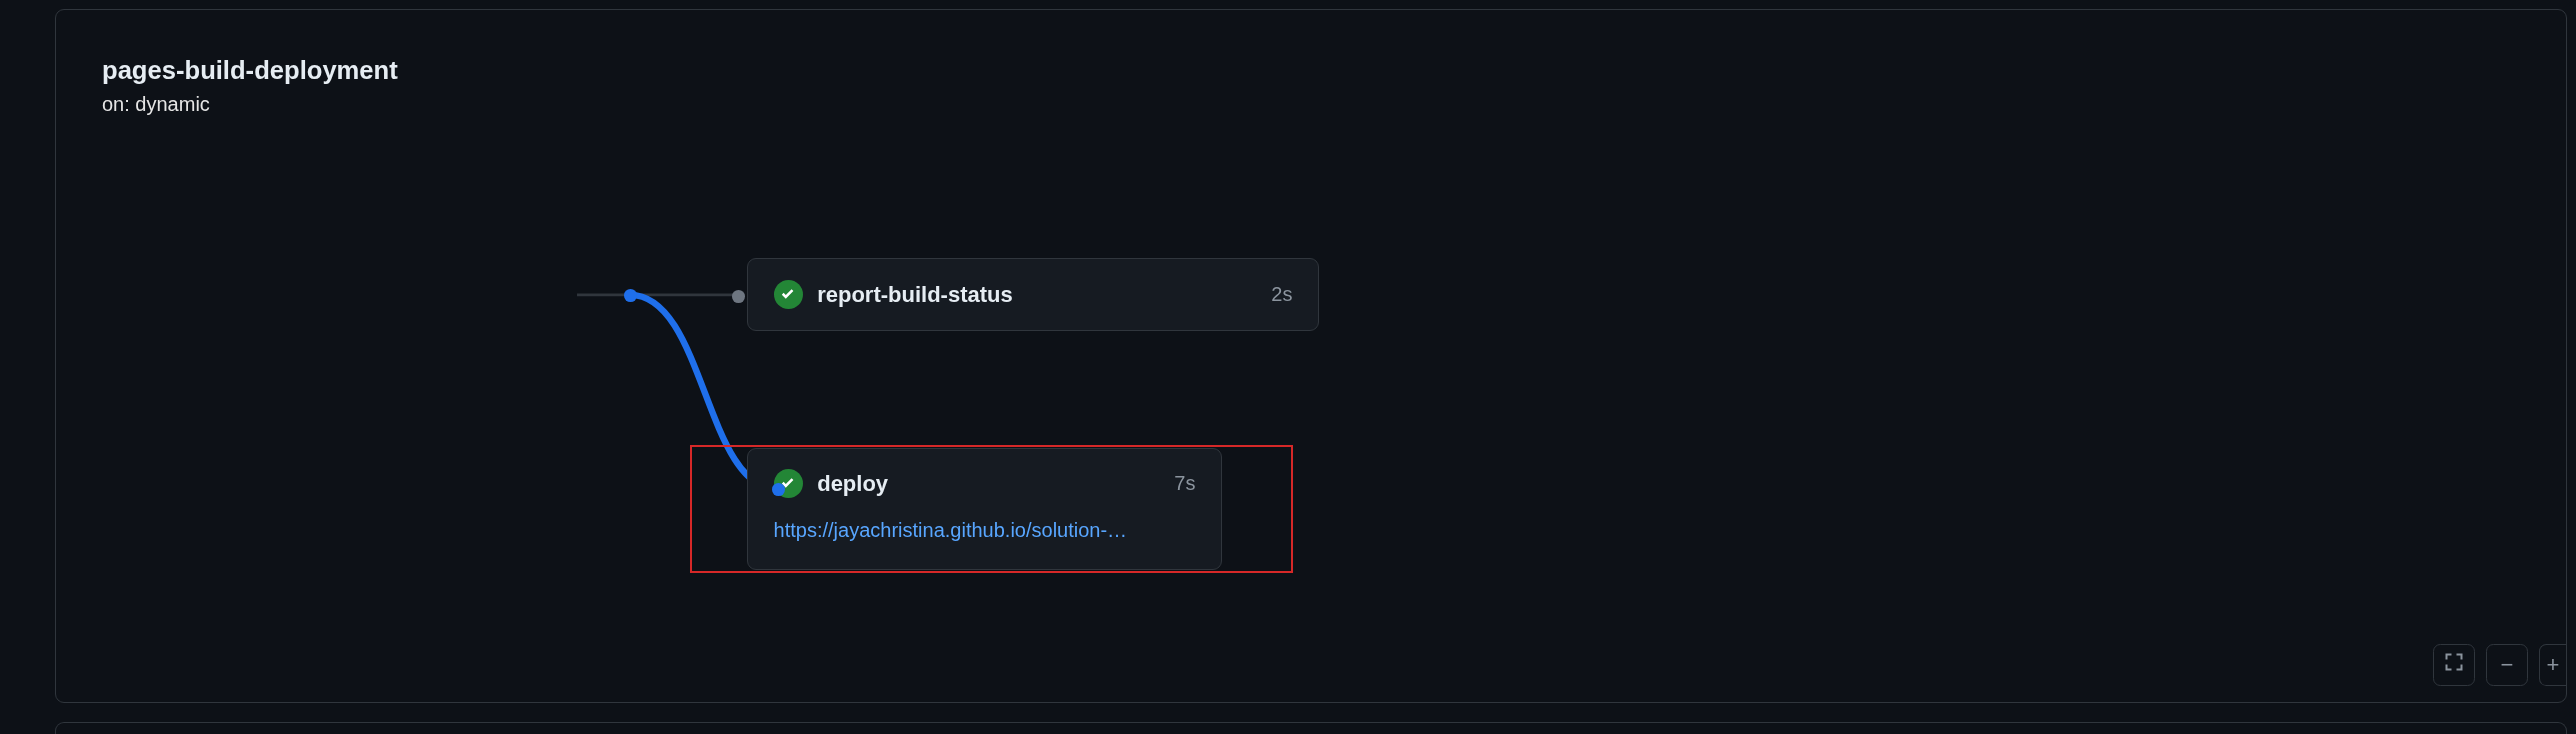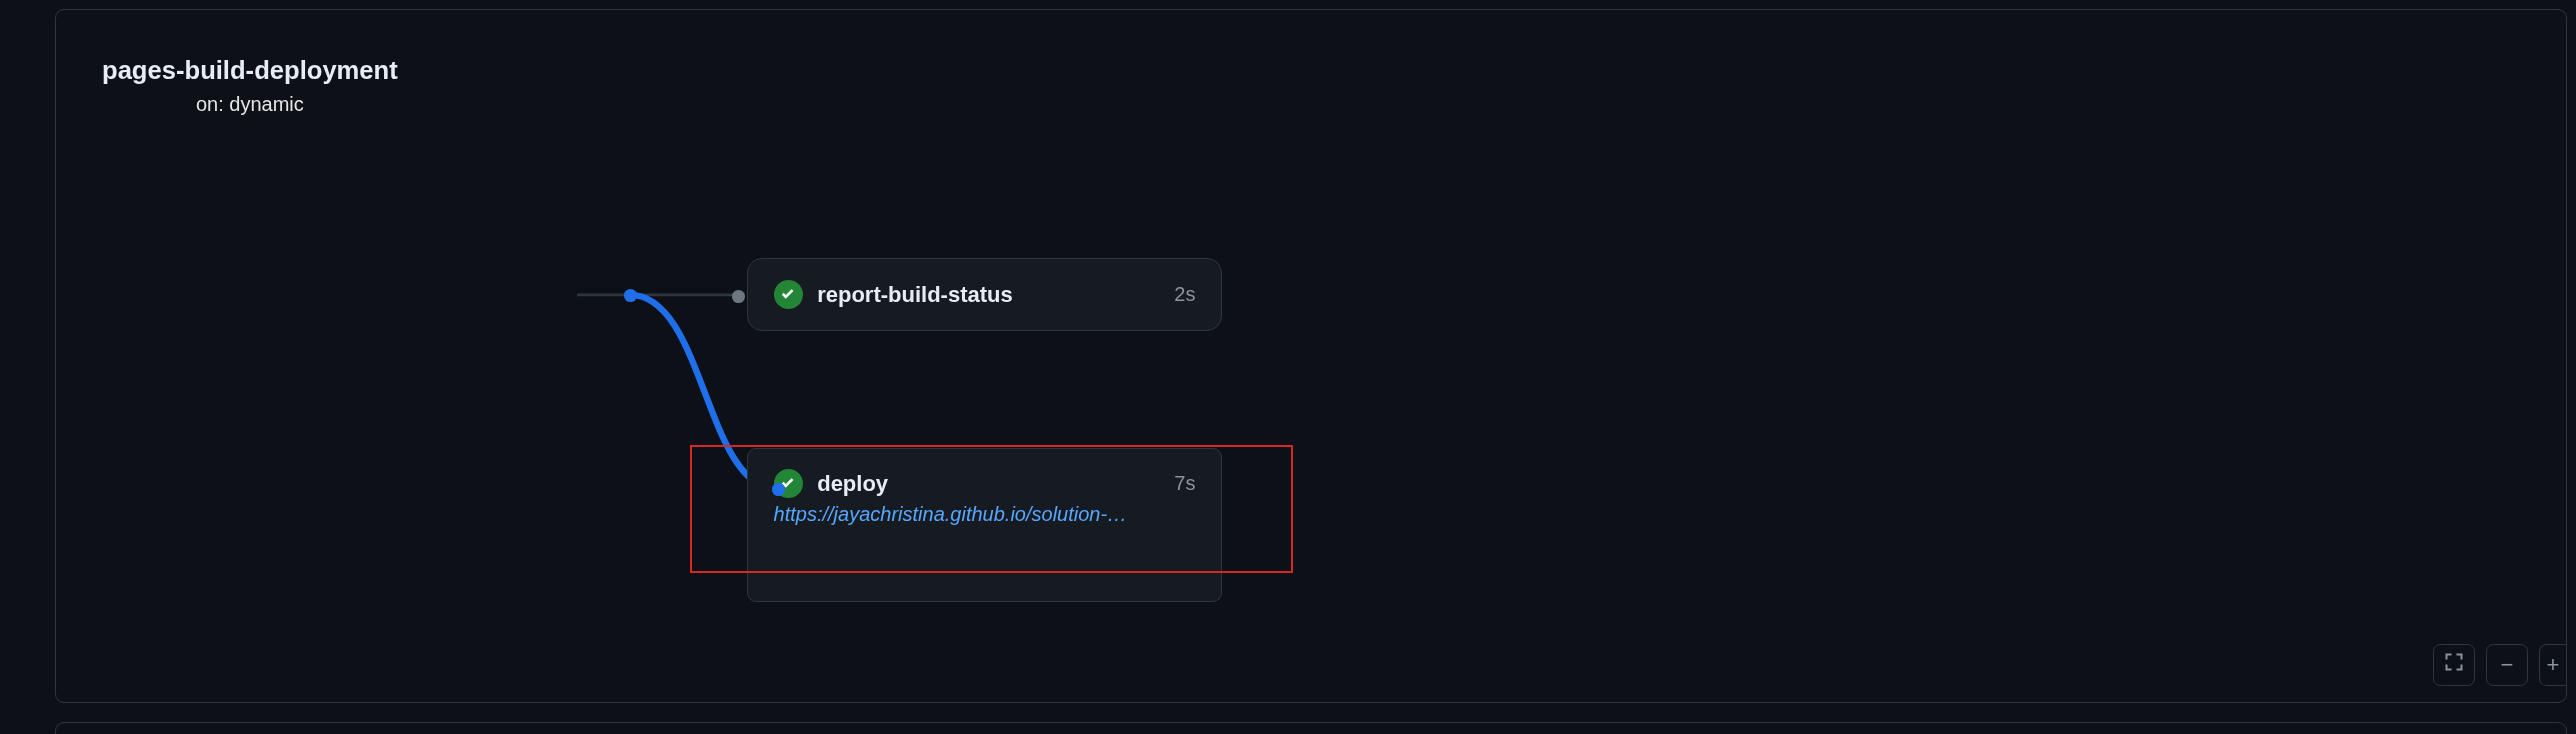--- a/index.html
+++ b/index.html
@@ -20,21 +20,20 @@
     height: 694px;
     border: 0.9px solid #30363d;
     border-radius: 9px;
     background: #0d1117;
   }
 
   .header {
     position: absolute;
     left: 46px;
     top: 44px;
-    text-align: center;
   }
   .wf-title {
     font-size: 25.6px;
     font-weight: 600;
     color: #e6edf3;
     line-height: 1.3;
   }
   .wf-sub {
     font-size: 20px;
     color: #e5e5e5;
@@ -62,38 +61,37 @@
     flex: 1;
     margin-left: 14.6px;
   }
   .job-time {
     font-size: 20px;
     color: #8b949e;
     margin-left: auto;
   }
 
   .deploy-node {
-    height: 154px;
+    height: 122px;
     flex-direction: column;
     align-items: stretch;
     padding: 20px 25.6px;
   }
   .deploy-row {
     display: flex;
     align-items: center;
   }
   .deploy-url {
     color: #58a6ff;
     font-size: 20px;
-    margin-top: 5px;
+    margin-top: 21px;
     white-space: nowrap;
     overflow: hidden;
     text-overflow: ellipsis;
     max-width: 100%;
-    font-style: italic;
   }
 
   .highlight-box {
     position: absolute;
     border: 2.7px solid #d62828;
     pointer-events: none;
   }
 
   .status-icon {
     width: 29px;
@@ -165,21 +163,21 @@
 
   <svg class="curve-path" viewBox="0 0 2748 758" width="2510" height="692">
 
     <line x1="570" y1="312" x2="750" y2="312" stroke="#30363d" stroke-width="3"></line>
 
     <path d="M 628 312 C 710 312, 710 525, 790 525" stroke="#1f6feb" stroke-width="7" fill="none"></path>
   </svg>
 
   <div class="conn-dot blue-dot" style="left:568px; top:279px;"></div>
 
-  <div class="job-node" style="left:691px; top:248px; width:475px;border-radius:15px;">
+  <div class="job-node" style="left:691px; top:248px; width:572px;">
     <span class="status-icon">
       <svg viewBox="0 0 16 16">
           <circle cx="8" cy="8" r="8" fill="#238636"></circle>
           <path d="M6.5 10.3 4.3 8.1l1-1 1.2 1.2 3.2-3.2 1 1z" fill="#fff"></path>
         </svg>
     </span>
     <span class="job-name">report-build-status</span>
     <span class="job-time">2s</span>
   </div>
   <div class="conn-dot gray-dot" style="left:676px; top:280px;"></div>

